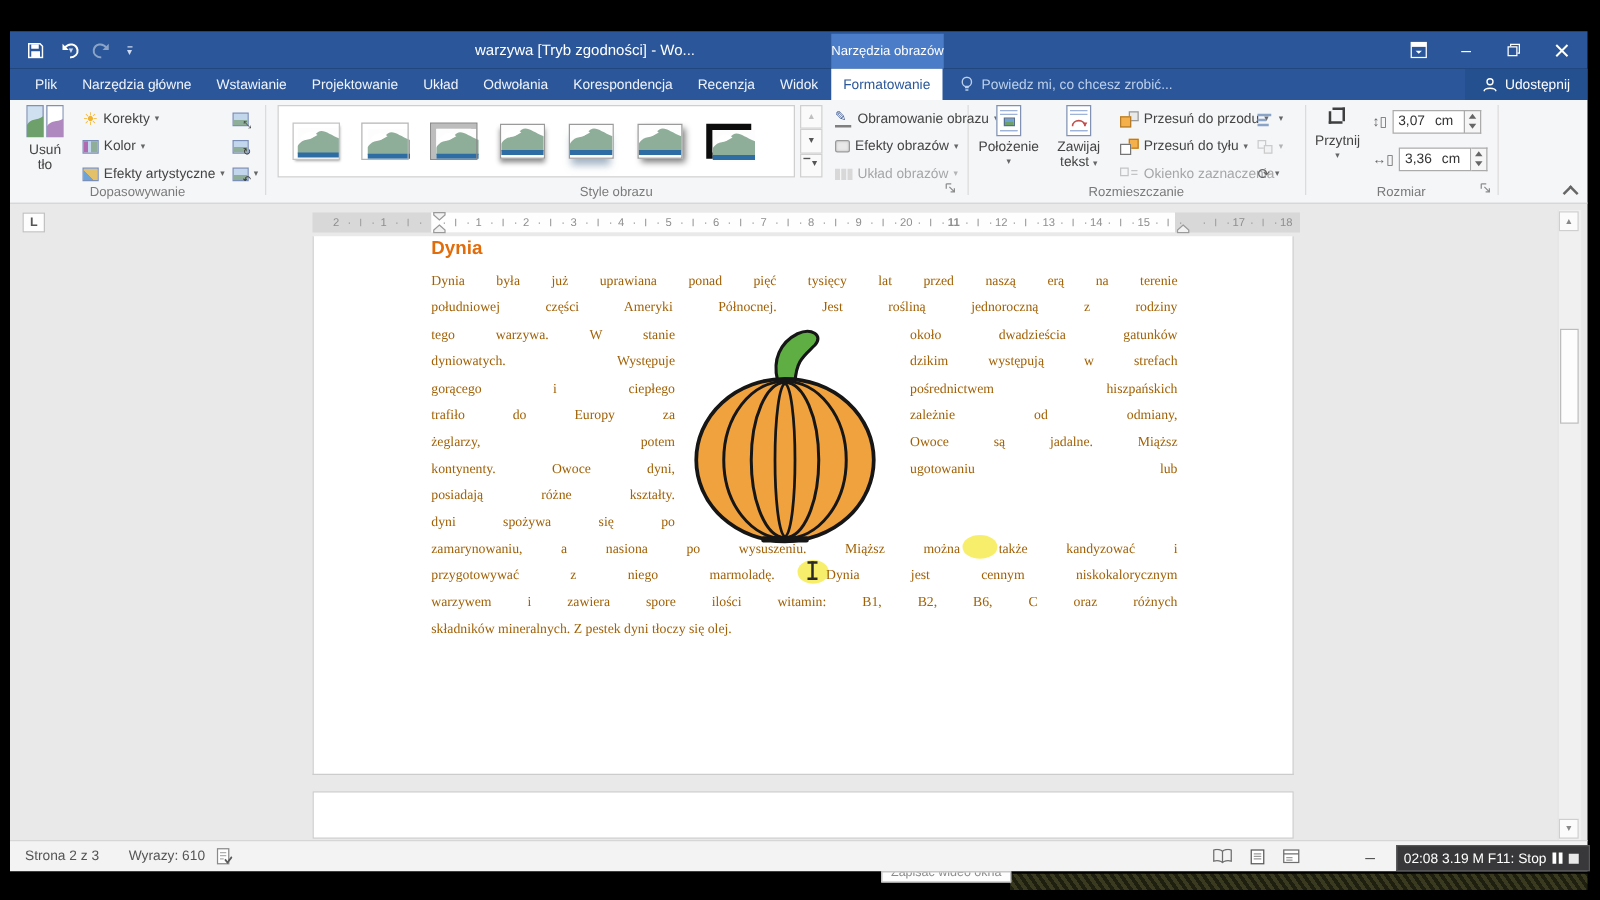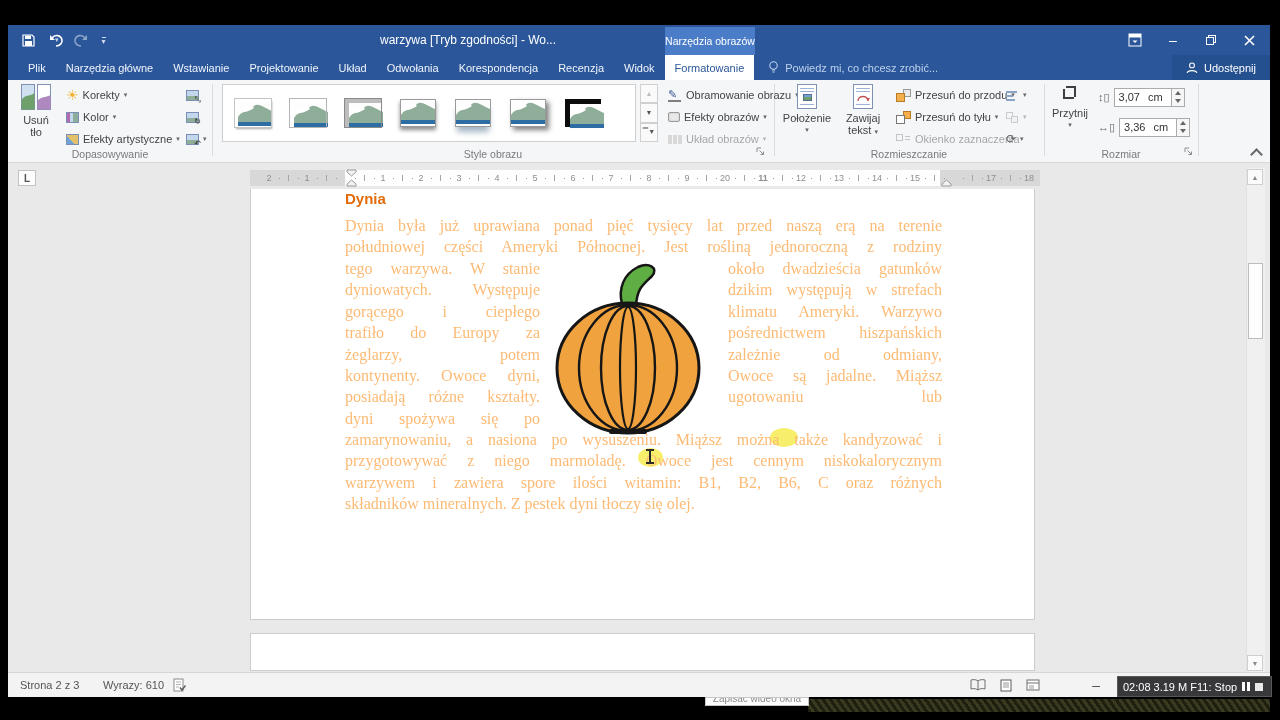--- a/index.html
+++ b/index.html
@@ -94,21 +94,21 @@
   .rtick{position:absolute;top:5px;width:1px;height:6px;background:#a6a6a6;}
   .rdot{position:absolute;top:8px;width:1px;height:1px;background:#9a9a9a;}
   .imark{position:absolute;width:0;height:0;}
   .page{position:absolute;left:242px;width:785px;background:#fff;border:1px solid #cccccc;border-top:none;}
   .scrollbar{position:absolute;left:1238px;top:5px;width:19px;height:504px;background:#f0f0f0;border-left:1px solid #e2e2e2;}
   .sbtn{position:absolute;left:1px;width:16px;height:16px;background:#fbfbfb;border:1px solid #cfcfcf;
         display:flex;align-items:center;justify-content:center;font-size:7px;color:#888;}
   .sthumb{position:absolute;left:2px;top:100px;width:15px;height:76px;background:#fdfdfd;border:1px solid #bdbdbd;}
 
   
-  .doctext{font-family:"Liberation Serif",serif;font-size:16px;color:#fdba74;}
+  .doctext{font-family:"Liberation Serif",serif;font-size:11px;color:#a16207;}
   .heading{position:absolute;left:345px;top:190px;font-family:"Liberation Sans",sans-serif;font-weight:bold;font-size:15px;}
   .tblock{position:absolute;}
   .jline{text-align:justify;text-align-last:justify;line-height:21.4px;white-space:normal;}
   .jline.last{text-align-last:left;}
   .hl{position:absolute;background:#f6ee5f;border-radius:50%;opacity:.92;}
   .ibeam{position:absolute;width:9px;height:15px;}
   .ibeam i{position:absolute;background:#2a2a2a;display:block;}
 
   
   .statusbar{position:absolute;left:8px;top:672px;width:1262px;height:25px;background:#f3f3f3;border-top:1px solid #d6d6d6;
@@ -613,30 +613,29 @@
     <div class="jline">trafiło do Europy za</div>
     <div class="jline">żeglarzy, potem</div>
     <div class="jline">kontynenty. Owoce dyni,</div>
     <div class="jline">posiadają różne kształty.</div>
     <div class="jline">dyni spożywa się po</div>
   </div>
 
   <div class="tblock doctext" style="left:728px;top:258px;width:214px;z-index:3;">
     <div class="jline">około dwadzieścia gatunków</div>
     <div class="jline">dzikim występują w strefach</div>
-    <div class="jline">klimatu Ameryki. Warzywo</div>
     <div class="jline">pośrednictwem hiszpańskich</div>
     <div class="jline">zależnie od odmiany,</div>
     <div class="jline">Owoce są jadalne. Miąższ</div>
     <div class="jline">ugotowaniu lub</div>
   </div>
 
   <div class="tblock doctext" style="left:345px;top:429px;width:597px;z-index:3;">
     <div class="jline">zamarynowaniu, a nasiona po wysuszeniu. Miąższ można także kandyzować i</div>
-    <div class="jline">przygotowywać z niego marmoladę. Owoce jest cennym niskokalorycznym</div>
+    <div class="jline">przygotowywać z niego marmoladę. Dynia jest cennym niskokalorycznym</div>
     <div class="jline">warzywem i zawiera spore ilości witamin: B1, B2, B6, C oraz różnych</div>
     <div class="jline last">składników mineralnych. Z pestek dyni tłoczy się olej.</div>
   </div>
 
   <svg style="position:absolute;left:552px;top:258px;z-index:3;" width="152" height="178" viewBox="0 0 152 178">
     <path d="M70,46 C66,30 72,16 86,9 C97,4 107,10 100,18 C91,27 85,30 84,48 Z" fill="#5fae43" stroke="#161616" stroke-width="2.5"></path>
     <ellipse cx="76" cy="110" rx="71" ry="65" fill="#f0a23f" stroke="#161616" stroke-width="3"></ellipse>
     <ellipse cx="76" cy="110" rx="49" ry="63" fill="none" stroke="#161616" stroke-width="2.4"></ellipse>
     <ellipse cx="76" cy="110" rx="27" ry="62" fill="none" stroke="#161616" stroke-width="2.4"></ellipse>
     <ellipse cx="76" cy="110" rx="8" ry="61" fill="none" stroke="#161616" stroke-width="2.2"></ellipse>

